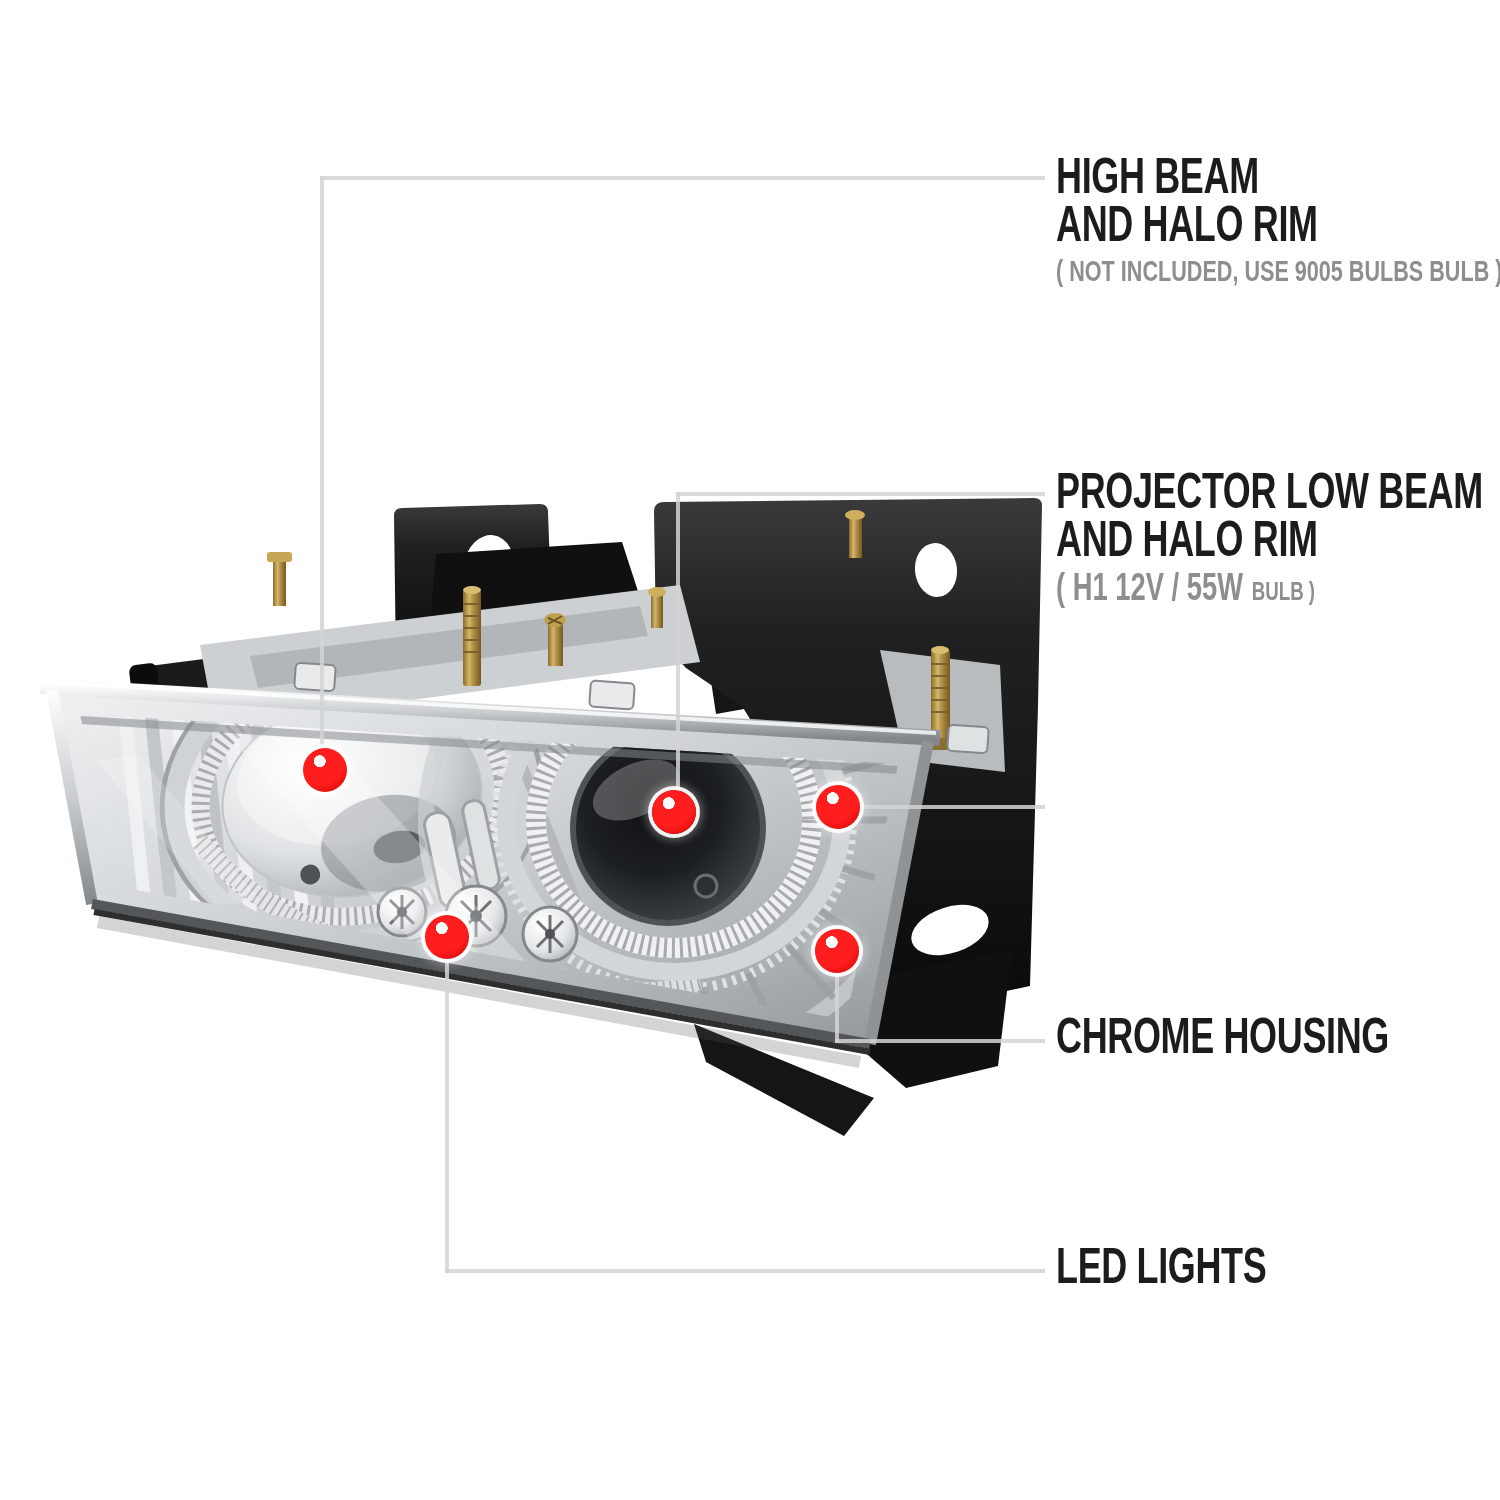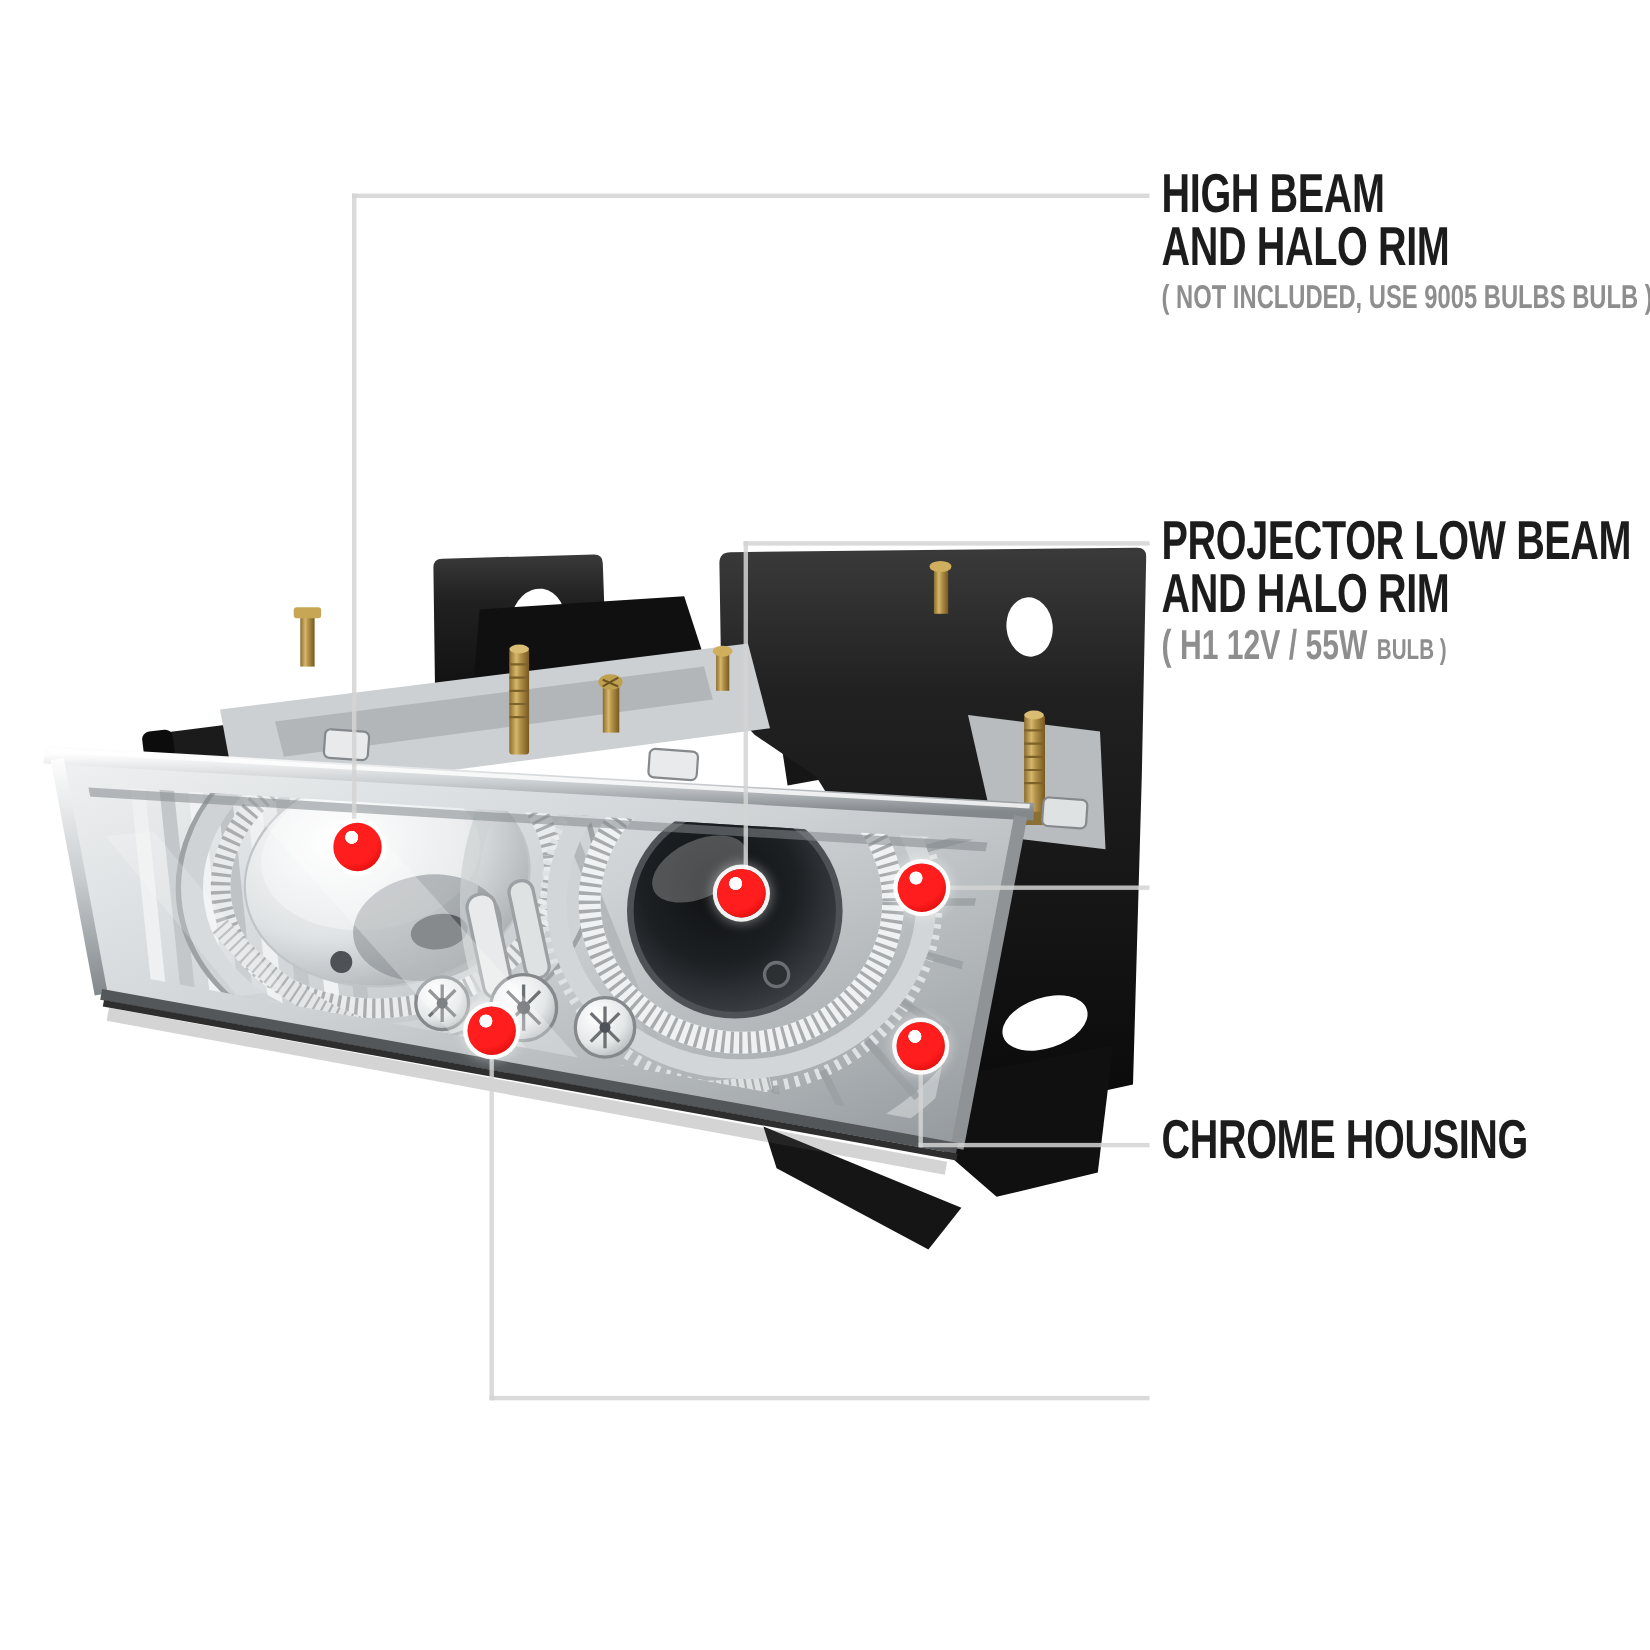--- a/index.html
+++ b/index.html
@@ -243,14 +243,17 @@
     <div class="ctitle"><span class="cx">PROJECTOR LOW BEAM</span></div>
     <div class="ctitle"><span class="cx">AND HALO RIM</span></div>
     <div class="cnote2"><span class="cx"><span class="nbig">( H1  12V / 55W</span><span class="nsmall">BULB )</span></span></div>
   </div>
 
 
   <div class="callout" style="top:1012px;">
     <div class="ctitle"><span class="cx">CHROME HOUSING</span></div>
   </div>
 
+  <div class="callout" style="top:1242px;">
+    <div class="ctitle"><span class="cx">LED LIGHTS</span></div>
+  </div>
 
 </div>
 
 </body></html>

